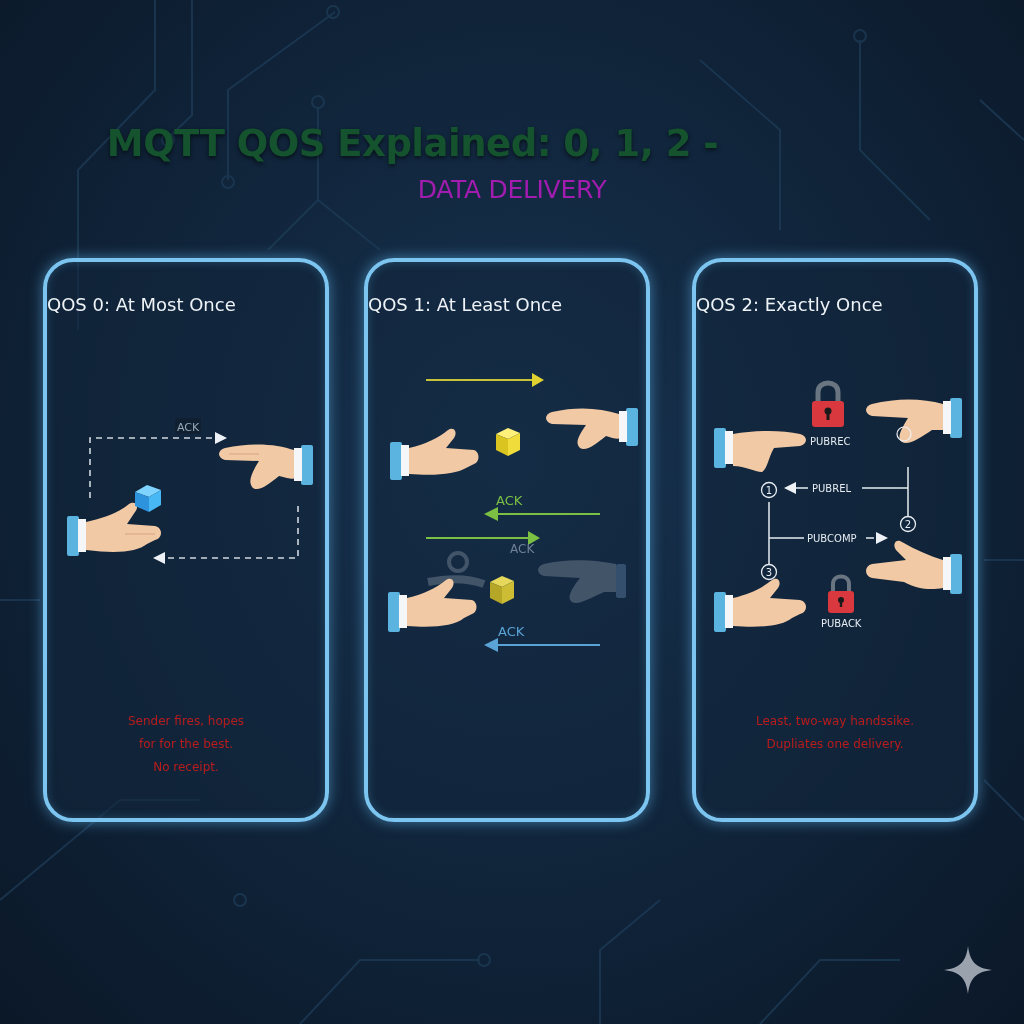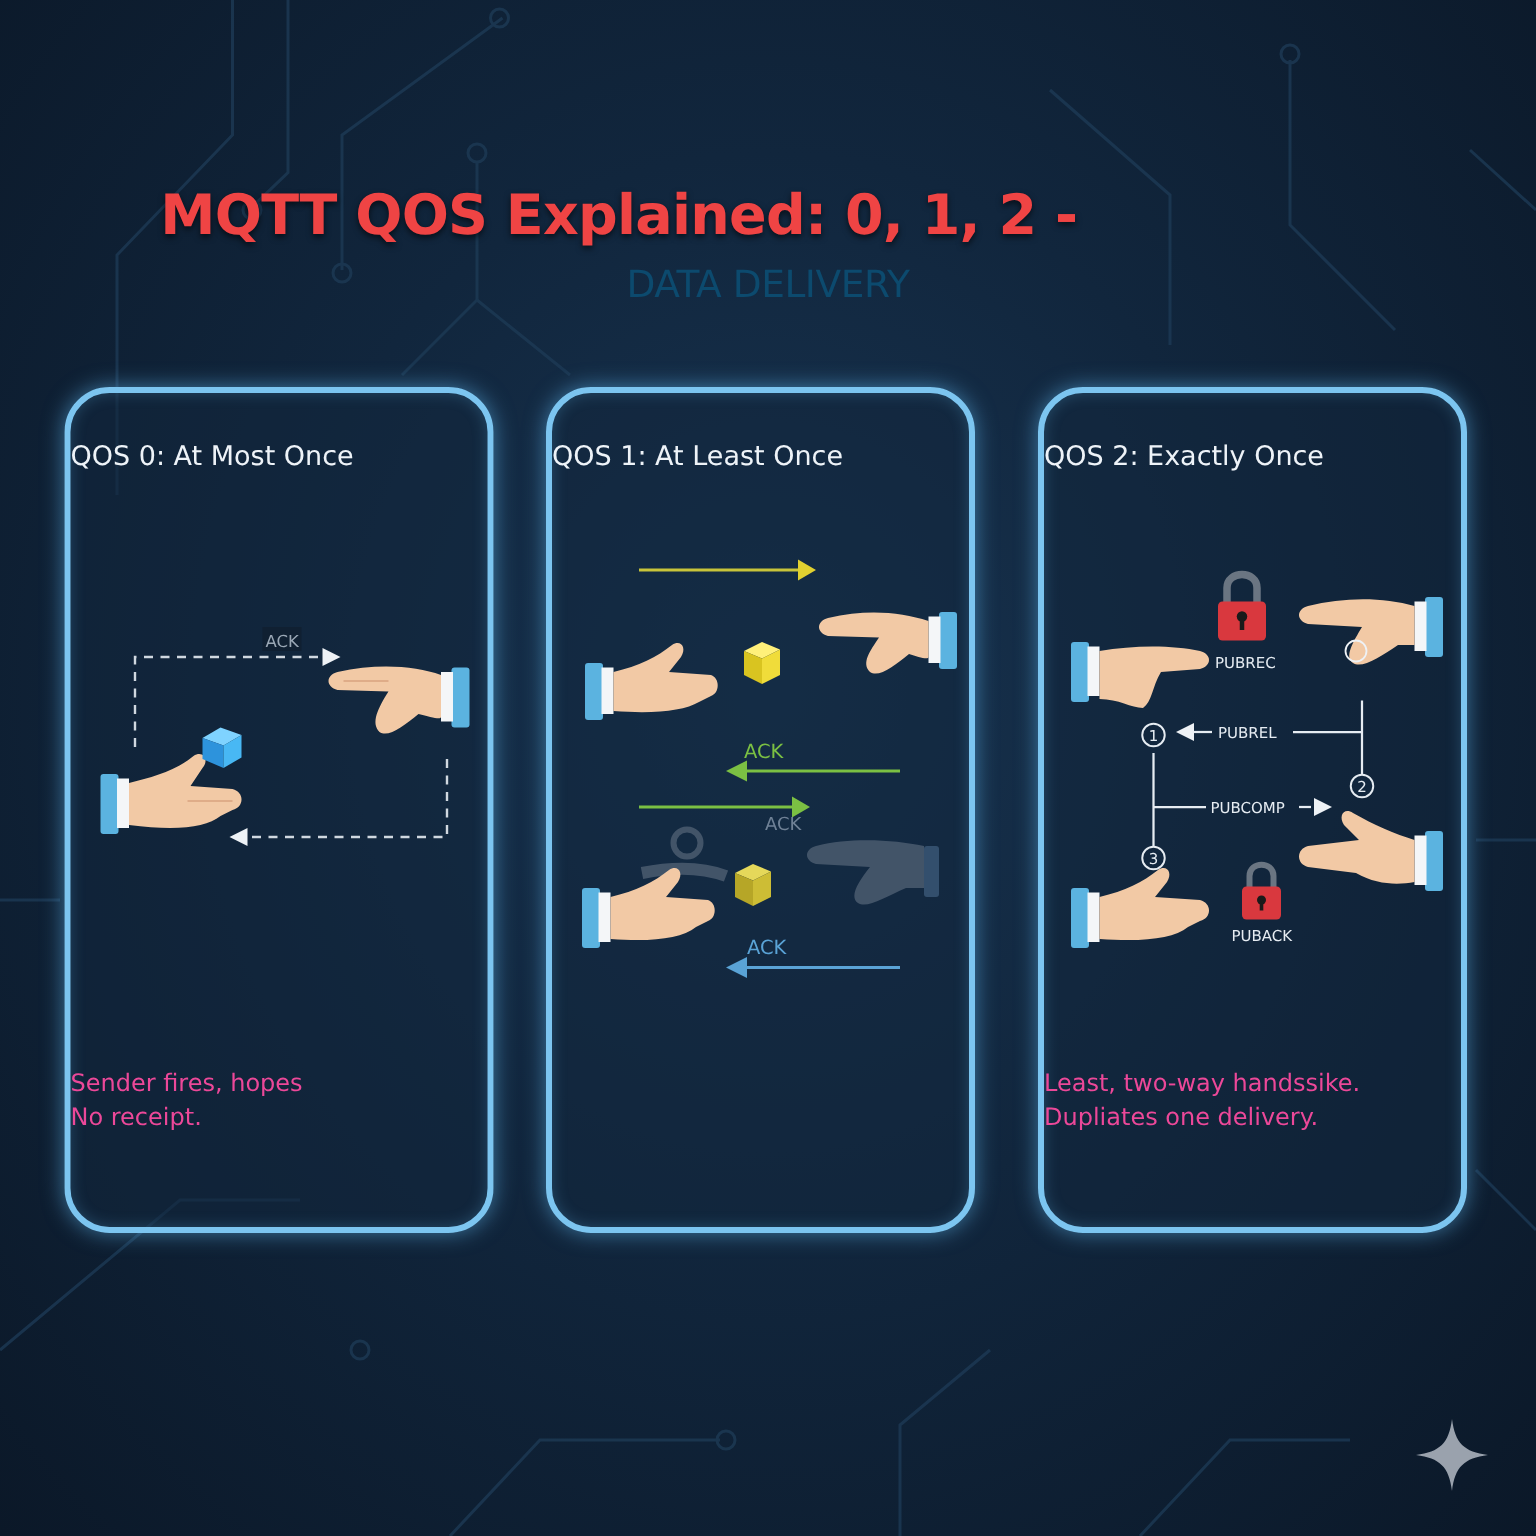--- a/index.html
+++ b/index.html
@@ -4,40 +4,40 @@
 <style>
   html, body { margin:0; padding:0; }
   body {
     width:1024px; height:1024px; overflow:hidden; position:relative;
     background: radial-gradient(ellipse at 50% 45%, #183451 0%, #11263d 45%, #0b1828 100%);
     font-family: "DejaVu Sans", sans-serif; color:#f1f5f9;
   }
   .circuit { position:absolute; left:0; top:0; width:1024px; height:1024px; }
   .title {
     position:absolute; left:0; width:825px; top:122px; text-align:center;
-    font-size:37px; font-weight:bold; color:#ef4444; letter-spacing:-0.5px;
+    font-size:37px; font-weight:bold; color:#14532d; letter-spacing:-0.5px;
     text-shadow:0 2px 4px rgba(0,0,0,0.6);
   }
   .subtitle {
     position:absolute; left:0; width:1024px; top:175px; text-align:center;
-    font-size:25px; color:#0c4a6e; letter-spacing:-0.3px;
+    font-size:25px; color:#a21caf; letter-spacing:-0.3px;
   }
   .card {
     position:absolute; top:258px; width:286px; height:564px;
     border:4px solid #7cc5f0; border-radius:30px; box-sizing:border-box;
     background: rgba(18,38,60,0.55);
     box-shadow: 0 0 14px rgba(100,190,245,0.55), inset 0 0 10px rgba(100,190,245,0.25);
   }
   .card-title {
     position:absolute; top:32px; left:0; width:100%; 
     font-size:18px; color:#eef3f8;
   }
   .card-desc {
-    position:absolute; top:448px; left:0; width:100%; 
-    font-size:16px; line-height:23px; color:#ec4899;
+    position:absolute; top:448px; left:0; width:100%; text-align:center;
+    font-size:12px; line-height:23px; color:#b91c1c;
   }
   .card-desc span { display:block; }
   .diagram { position:absolute; left:0; top:0; width:286px; height:564px; }
   .lbl { font-family:"DejaVu Sans", sans-serif; }
   .sparkle { position:absolute; left:940px; top:942px; width:56px; height:56px; }
 </style>
 </head>
 <body>
 
 <svg class="circuit" viewBox="0 0 1024 1024">
@@ -100,20 +100,21 @@
 
     <g>
       <polygon points="88,230 100,223 114,228 102,235" fill="#7fd3ff"></polygon>
       <polygon points="88,230 102,235 102,250 88,244" fill="#2d93dc"></polygon>
       <polygon points="102,235 114,228 114,243 102,250" fill="#48b8f4"></polygon>
     </g>
   </svg>
   <div class="card-title">QOS 0: At Most Once</div>
   <div class="card-desc">
     <span>Sender fires, hopes</span>
+    <span>for for the best.</span>
     <span>No receipt.</span>
   </div>
 </div>
 
 <div class="card" style="left:364px;">
   <svg class="diagram" viewBox="0 0 286 564">
 
     <line x1="58" y1="118" x2="164" y2="118" stroke="#c8c43a" stroke-width="2"></line>
     <polygon points="164,111 176,118 164,125" fill="#e0d030"></polygon>
 

